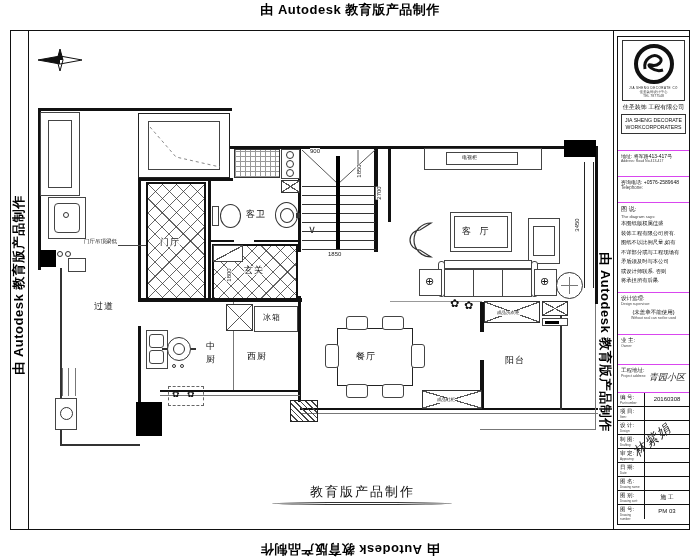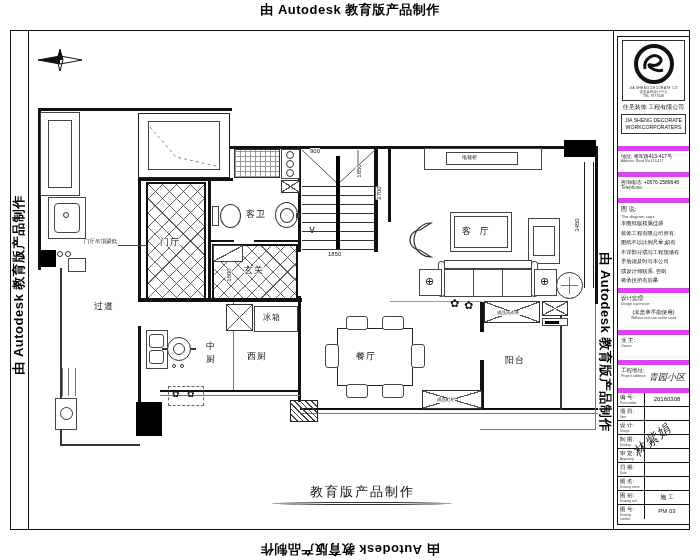--- a/index.html
+++ b/index.html
@@ -29,21 +29,21 @@
   .circle{position:absolute;border:1px solid #333;border-radius:50%;background:#fff;box-sizing:border-box;}
   .treads{position:absolute;background-image:repeating-linear-gradient(180deg,#333 0 1px,transparent 1px 9px);}
   .dash{position:absolute;border:1px dashed #666;box-sizing:border-box;}
   .win{position:absolute;border-left:1px solid #222;border-right:1px solid #222;box-sizing:border-box;}
   .wm{position:absolute;font-weight:700;font-size:13px;color:#000;white-space:nowrap;letter-spacing:.5px;}
   .chair{position:absolute;border:1px solid #444;border-radius:3px;background:#fff;box-sizing:border-box;}
   .flower{position:absolute;font-size:11px;color:#111;line-height:1;}
   
   #tblock{position:absolute;left:617px;top:36px;width:73px;height:489px;border:1px solid #111;
           box-sizing:border-box;background:#fff;display:flex;flex-direction:column;font-size:5.5px;}
-  .tb-sec{border-bottom:5px solid #d946ef;padding:2px 3px;box-sizing:border-box;position:relative;}
+  .tb-sec{border-bottom:1px solid #d946ef;padding:2px 3px;box-sizing:border-box;position:relative;}
   .tb-en{font-size:3.5px;color:#444;}
   .tb-cn{font-size:5.5px;color:#111;}
   .tb-row{display:flex;border-bottom:1px solid #111;height:14px;box-sizing:border-box;}
   .tb-row .lab{width:27px;border-right:1px solid #111;padding:1px 2px;box-sizing:border-box;}
   .tb-row .val{flex:1;text-align:center;font-size:6px;line-height:12px;}
   .logo-inner{border:1px solid #333;margin:1px;padding:2px 1px;text-align:center;}
   .enbox{border:1px solid #333;margin-top:2px;text-align:center;font-size:5.2px;line-height:1.3;padding:2px 0;}
   .note-line{font-size:5.3px;line-height:9.5px;white-space:nowrap;}
   .sig{position:absolute;font-family:"DejaVu Serif","Liberation Serif",serif;font-style:italic;
        font-size:13px;color:#222;transform:rotate(-38deg);letter-spacing:2px;}

